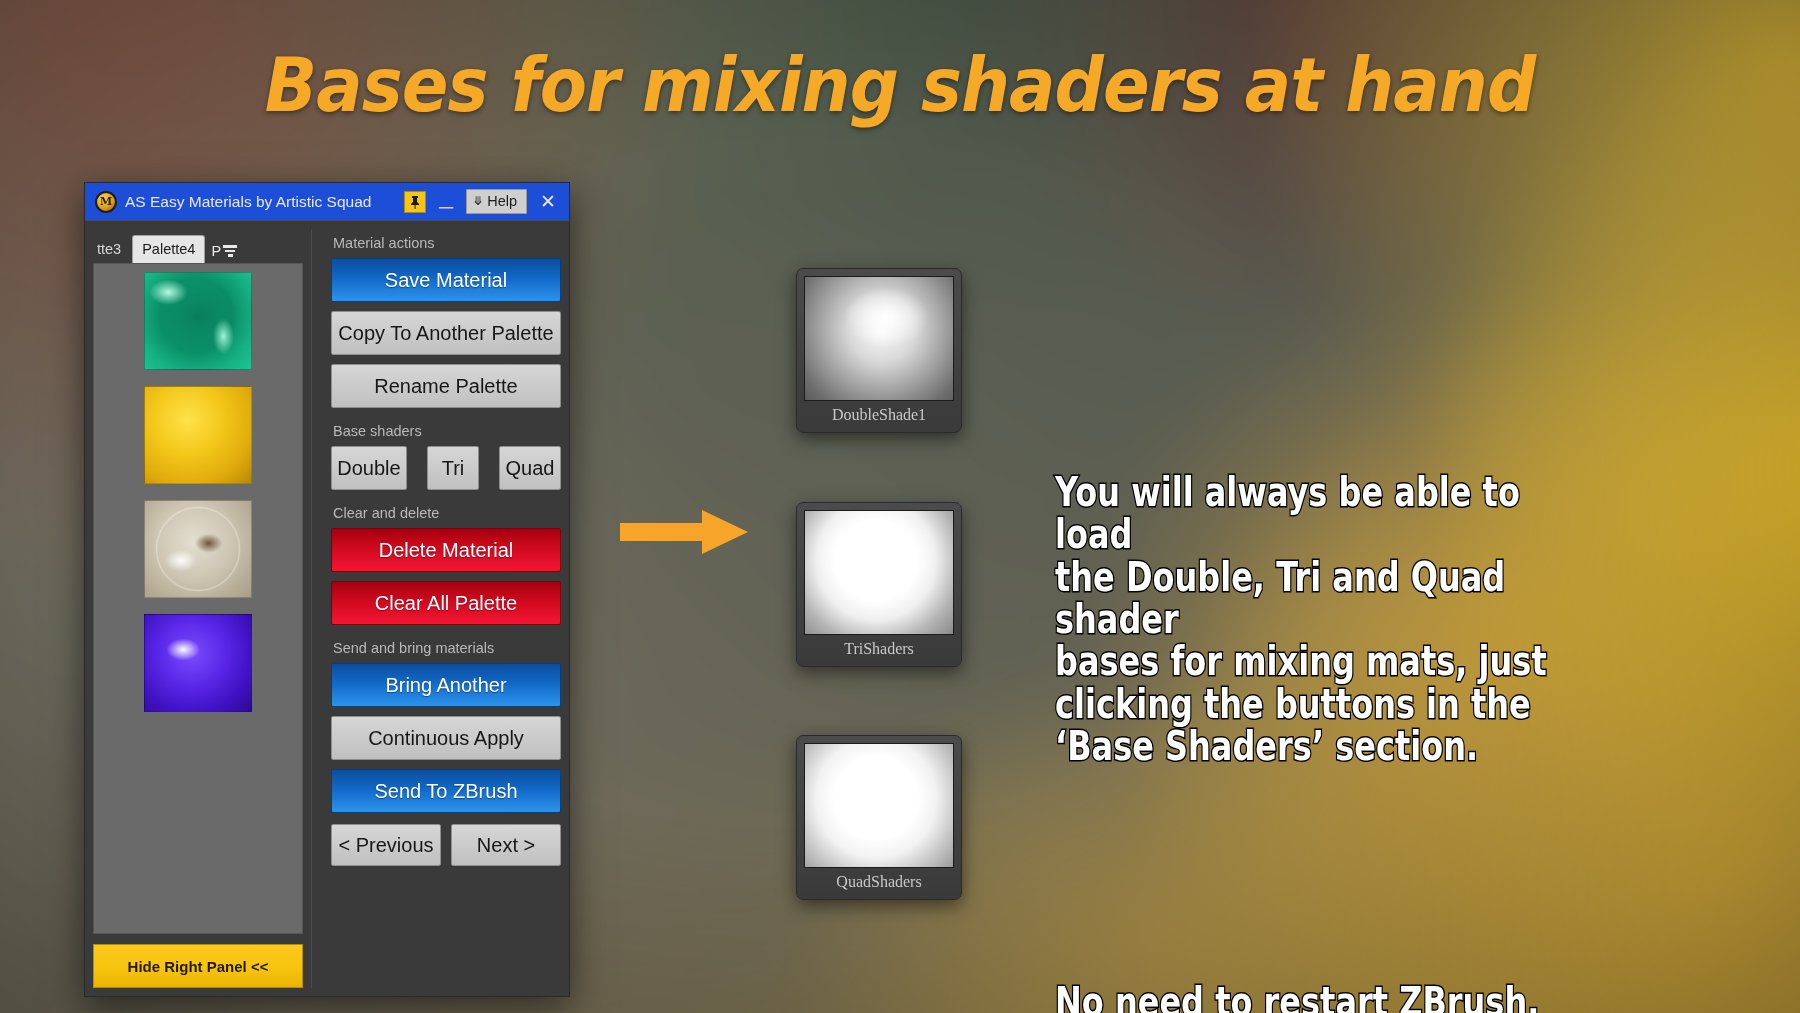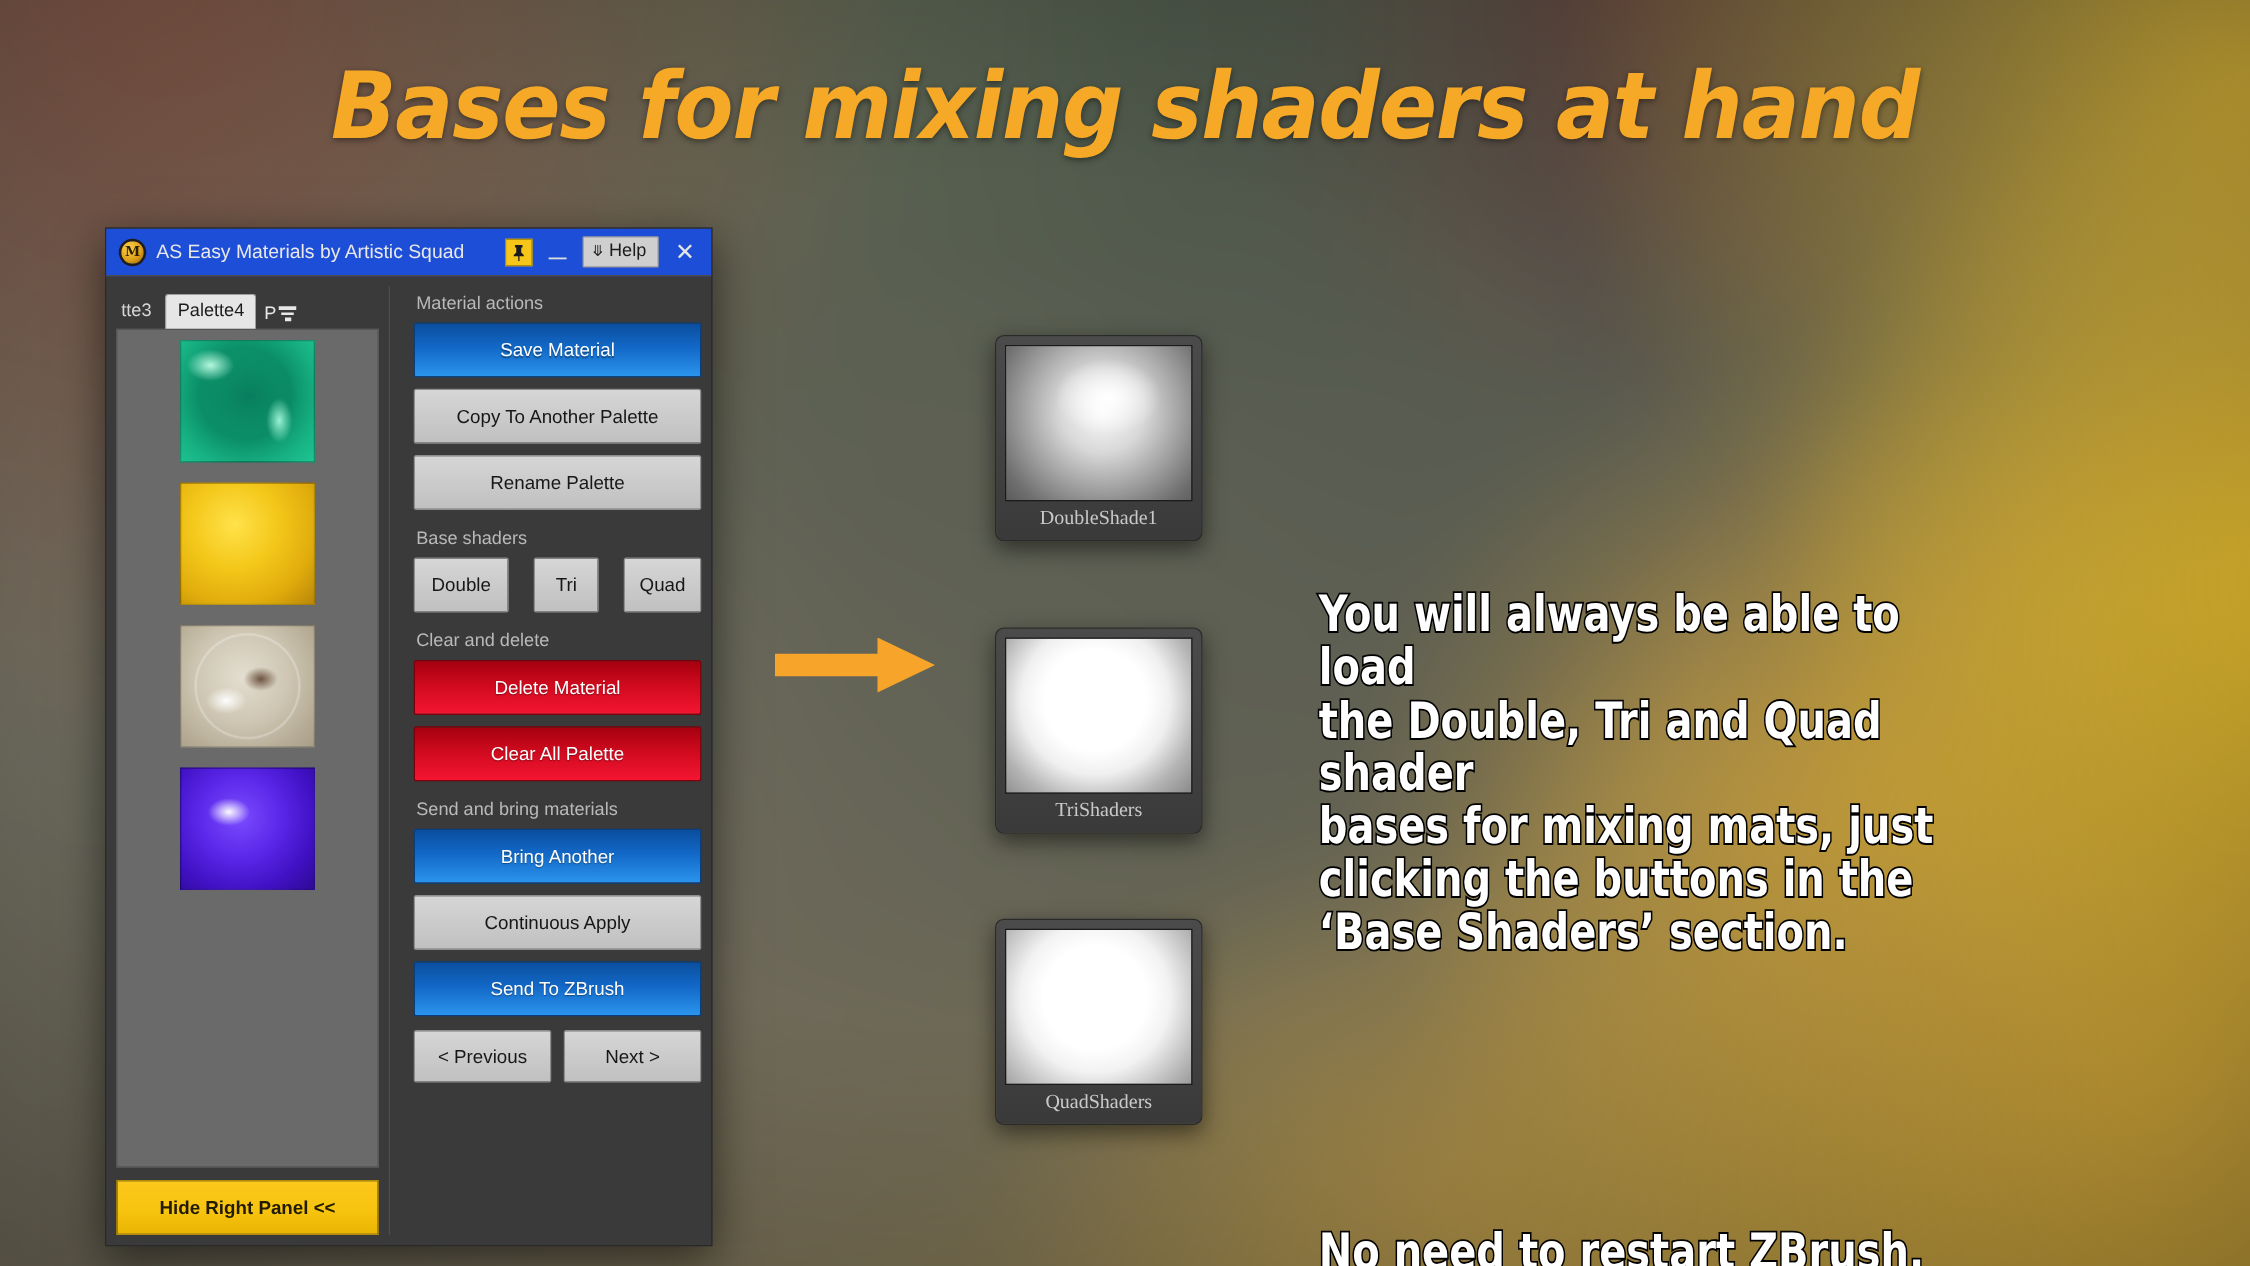--- a/index.html
+++ b/index.html
@@ -147,21 +147,21 @@
   .hide-btn {
     margin-top:10px; height:44px; background:linear-gradient(180deg,#fbc81c 0%, #f7c40f 55%, #e9b403 100%);
     border:1px solid #b48c05; color:#231b00; font-size:15px; font-weight:bold;
     display:flex; align-items:center; justify-content:center; cursor:pointer;
   }
 
   
   .grp-label { color:#b9b9b9; font-size:14.5px; margin:6px 0 7px 2px; }
   .btn {
     height:44px; width:100%; display:flex; align-items:center; justify-content:center;
-    font-size:15px; cursor:pointer; margin-bottom:9px; border-radius:2px;
+    font-size:20px; cursor:pointer; margin-bottom:9px; border-radius:2px;
     border:1px solid #2c2c2c;
   }
   .btn-grey { background:linear-gradient(180deg,#d6d6d6 0%,#cbcbcb 50%,#c0c0c0 100%); color:#171717;
               border:1px solid #8e8e8e; }
   .btn-blue { background:linear-gradient(180deg,#0b4e9e 0%,#1268c7 45%,#2b94ec 100%); color:#ffffff;
               border:1px solid #0a3f7e; text-shadow:0 1px 1px rgba(0,0,0,.4); }
   .btn-red  { background:linear-gradient(180deg,#a5000f 0%,#cf0a1e 45%,#f41532 100%); color:#ffffff;
               border:1px solid #7c0009; text-shadow:0 1px 1px rgba(0,0,0,.4); }
   .row3 { display:flex; gap:20px; margin-bottom:9px; }
   .row3 .btn { margin-bottom:0; }

